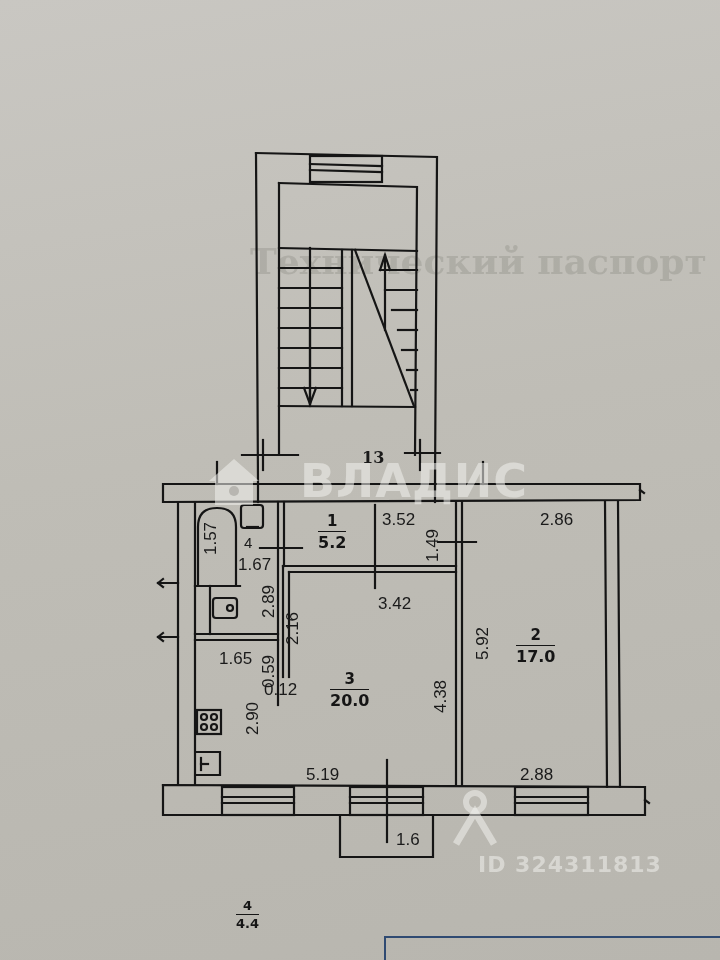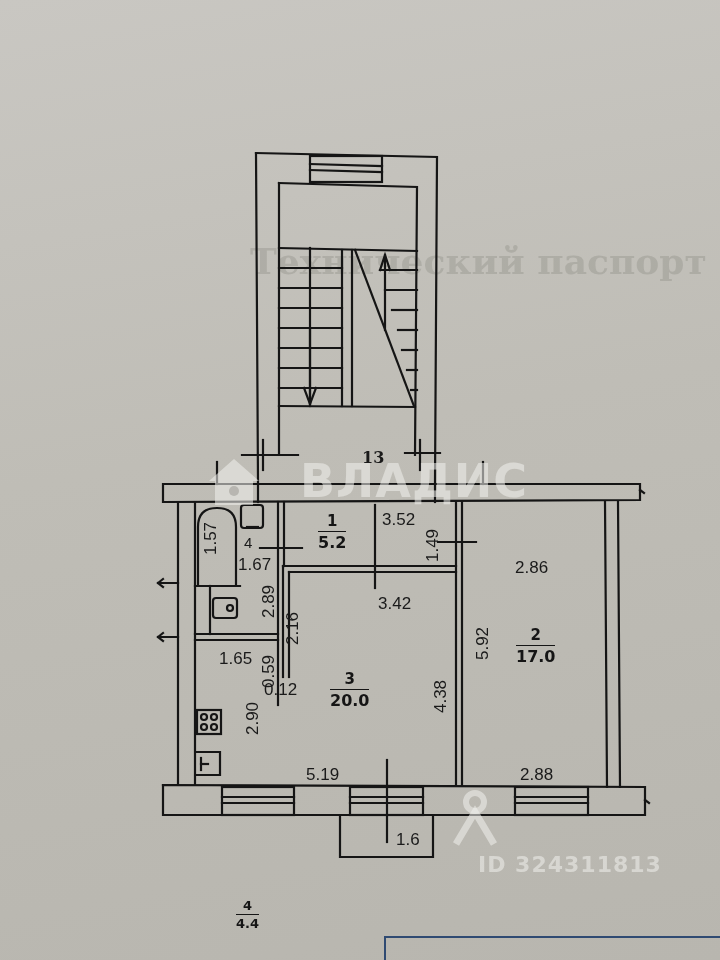--- a/index.html
+++ b/index.html
@@ -167,21 +167,21 @@
 <div class="room" style="left:330px; top:670px;">
   <span class="num">3</span>
   <span class="area">20.0</span>
 </div>
 <div class="room" style="left:236px; top:898px; font-size:12px;">
   <span class="num" style="font-size:13px;">4</span>
   <span class="area" style="font-size:13px;">4.4</span>
 </div>
 
 <div class="lbl" style="left:382px; top:511px;">3.52</div>
-<div class="lbl" style="left:515px; top:511px;margin-top:48px;">2.86</div>
+<div class="lbl" style="left:540px; top:511px;">2.86</div>
 <div class="lbl rot" style="left:194px; top:530px;">1.57</div>
 <div class="lbl" style="left:244px; top:535px; font-size:15px;">4</div>
 <div class="lbl" style="left:238px; top:556px;">1.67</div>
 <div class="lbl rot" style="left:416px; top:537px;">1.49</div>
 <div class="lbl" style="left:378px; top:577px;margin-top:18px;">3.42</div>
 <div class="lbl rot" style="left:252px; top:593px;">2.89</div>
 <div class="lbl rot" style="left:276px; top:620px;">2.16</div>
 <div class="lbl rot" style="left:466px; top:635px;">5.92</div>
 <div class="lbl" style="left:219px; top:650px;">1.65</div>
 <div class="lbl rot" style="left:252px; top:663px;">0.59</div>

